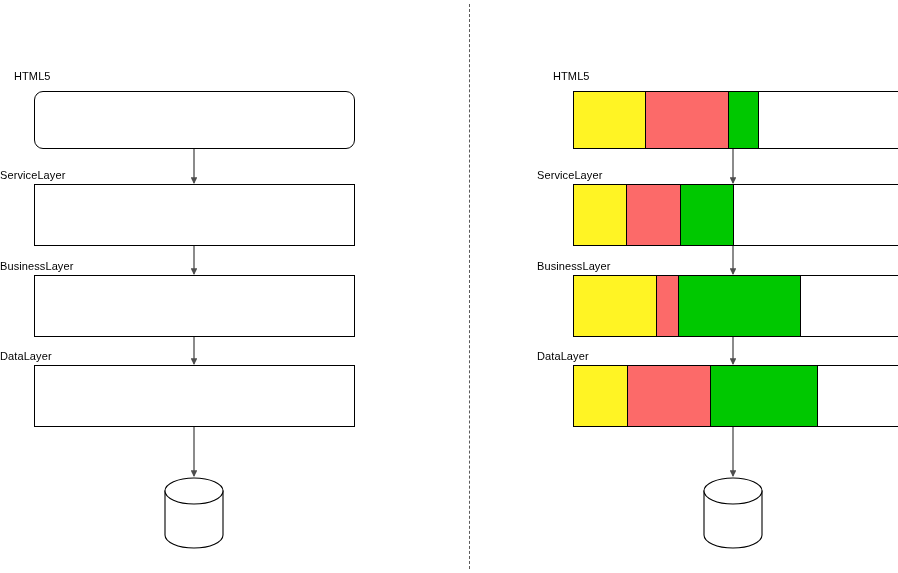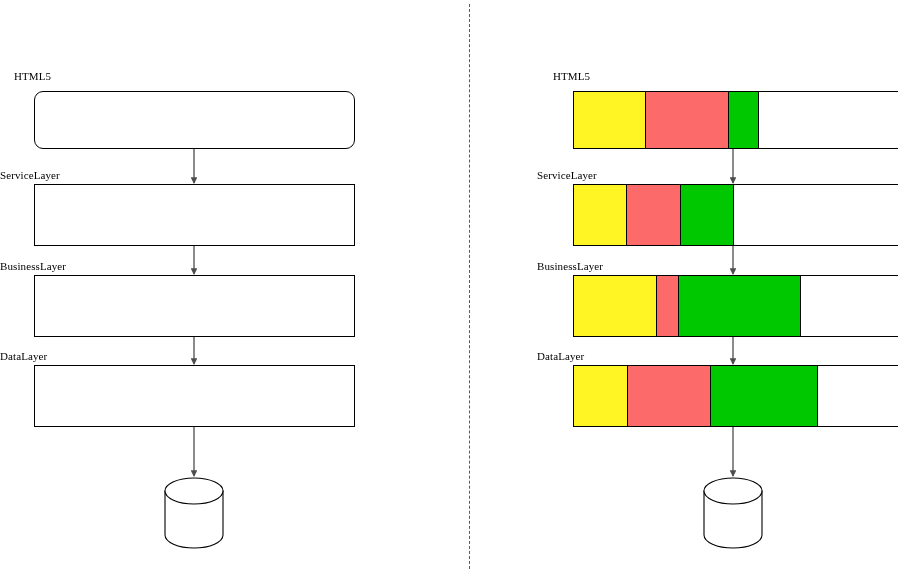--- a/index.html
+++ b/index.html
@@ -8,21 +8,21 @@
     width:898px;height:573px;position:relative;overflow:hidden;
     font-family:"DejaVu Sans", sans-serif;
     color:#000000;
   }
   .stage{position:absolute;left:0;top:0;width:898px;height:573px;}
 
   svg.layer{position:absolute;left:0;top:0;width:898px;height:573px;}
 
   .lbl{
     position:absolute;
-    font-family:Liberation Serif, serif;
+    font-family:Liberation Sans, sans-serif;
     font-size:11px;
     line-height:12px;
     color:#000;
     white-space:nowrap;
     letter-spacing:0.1px;
   }
 
   .boxrect{
     position:absolute;
     box-sizing:border-box;

